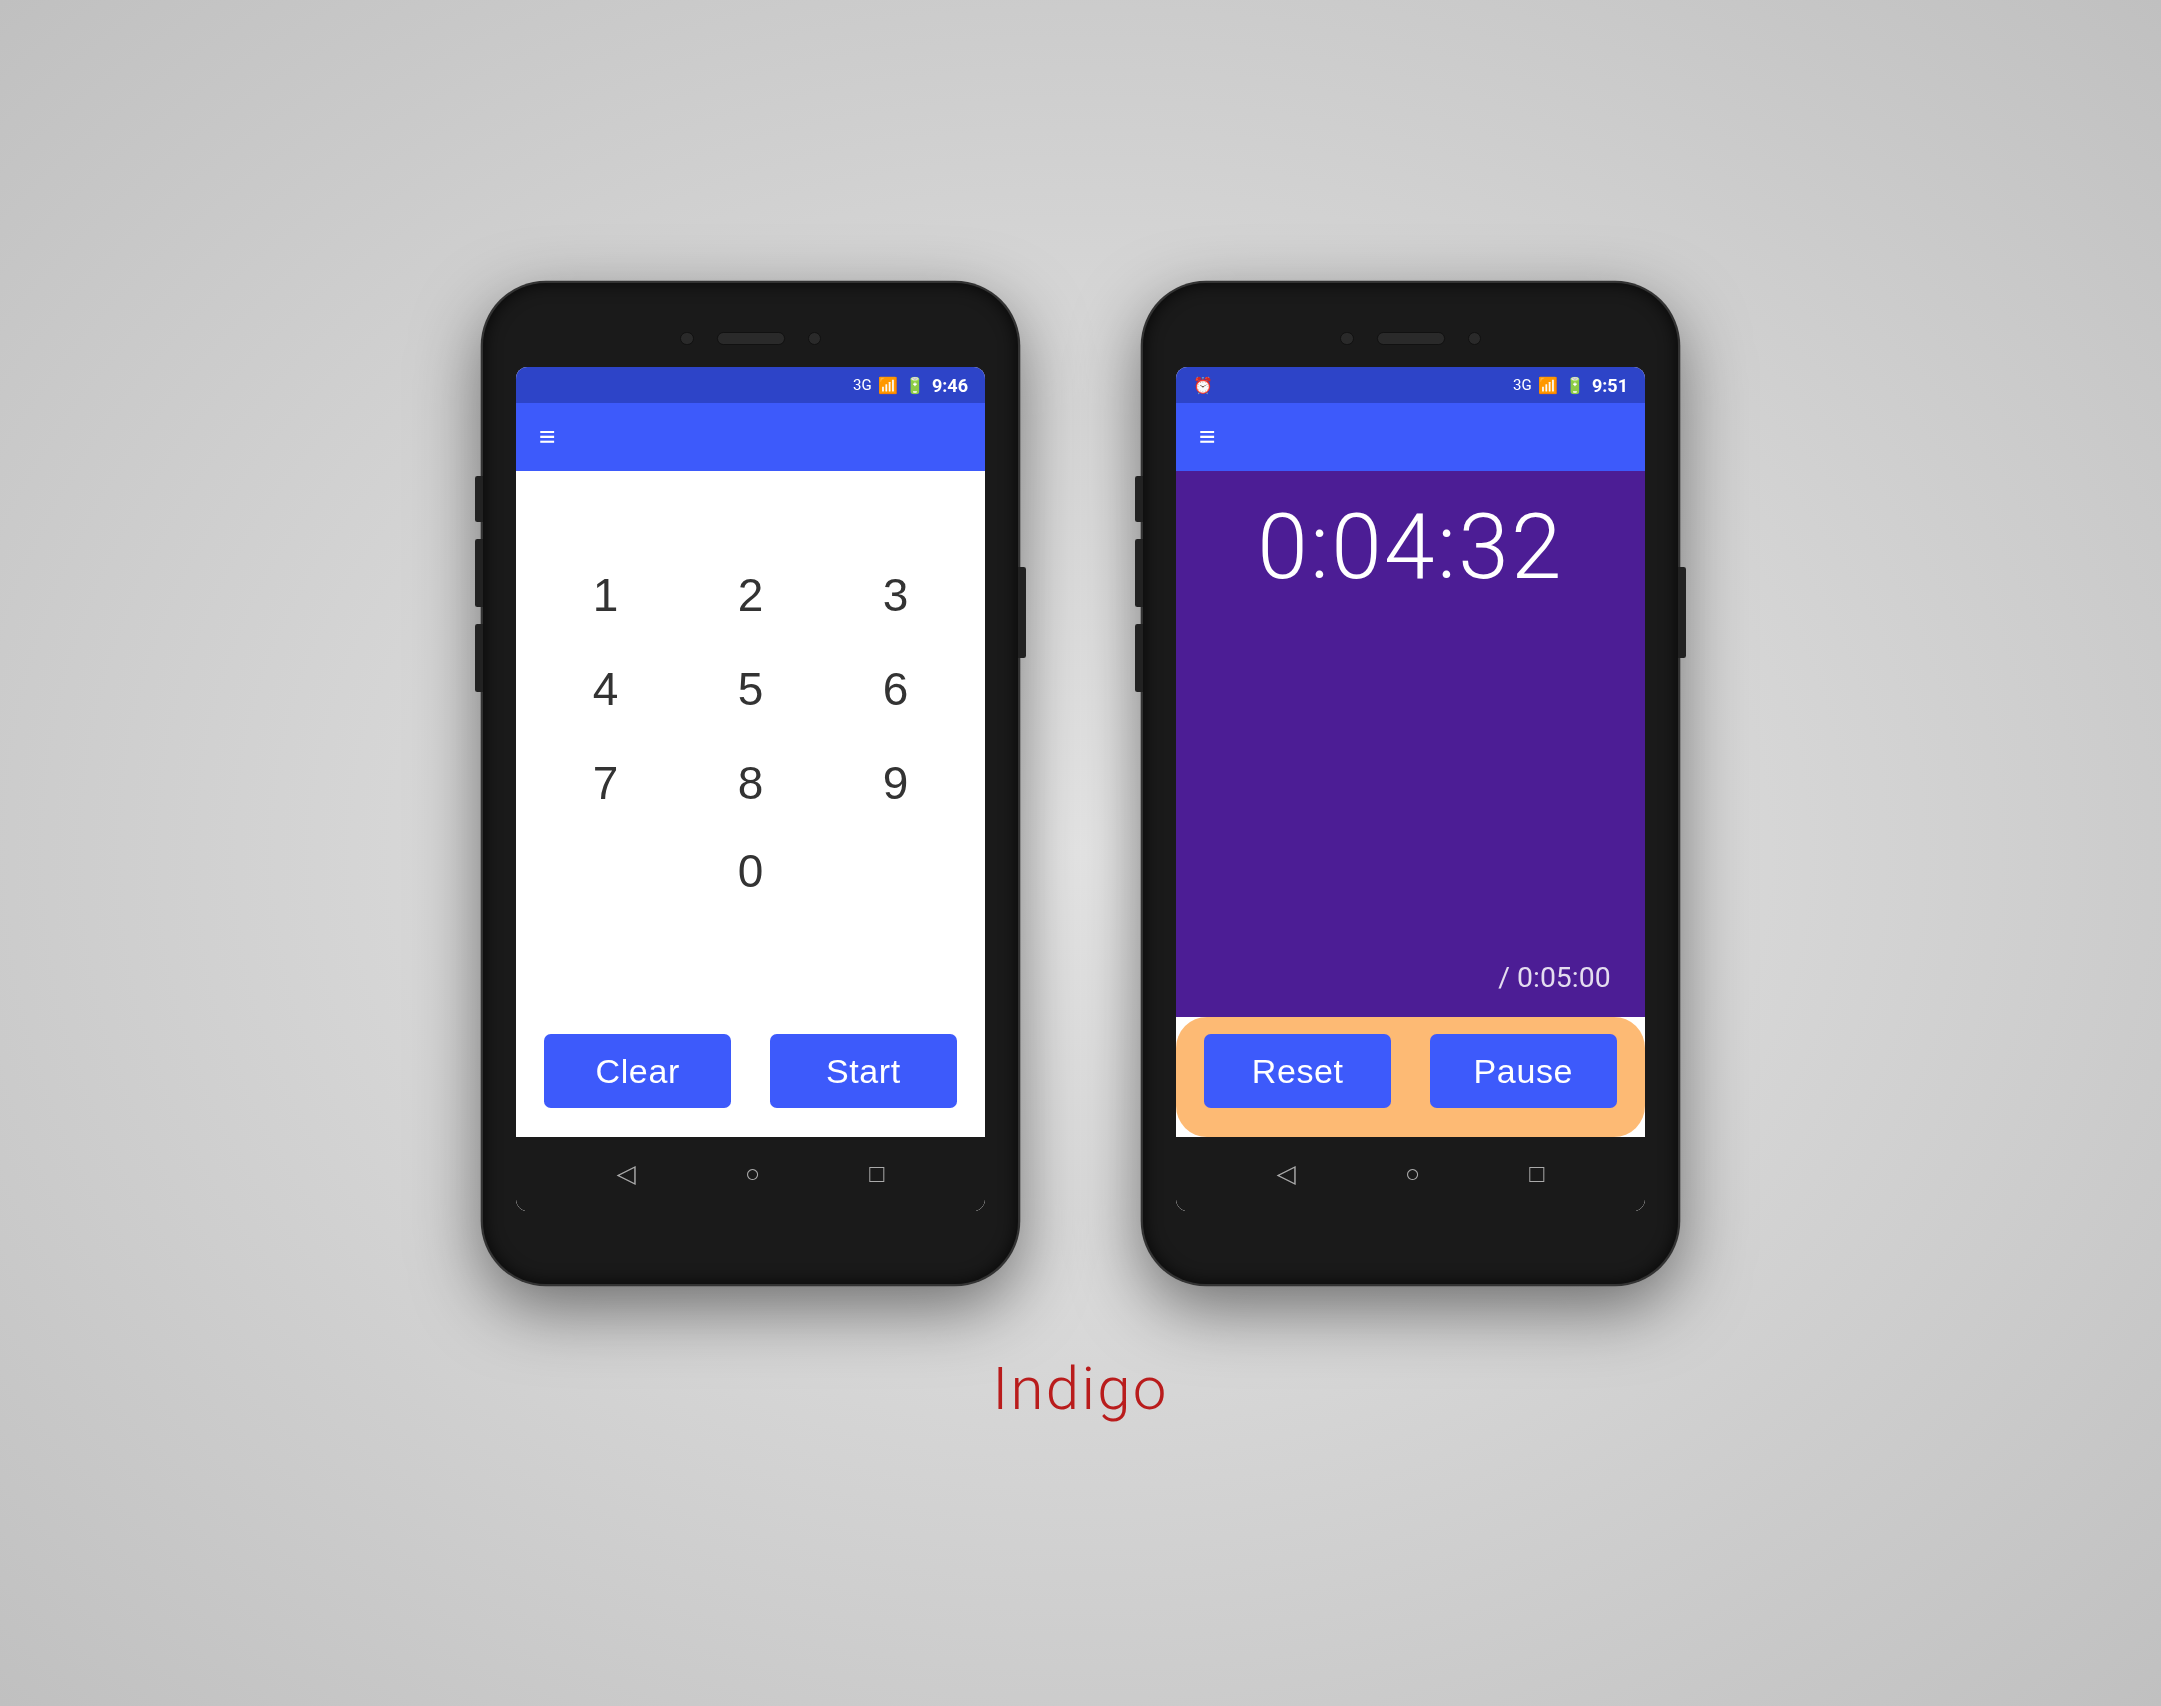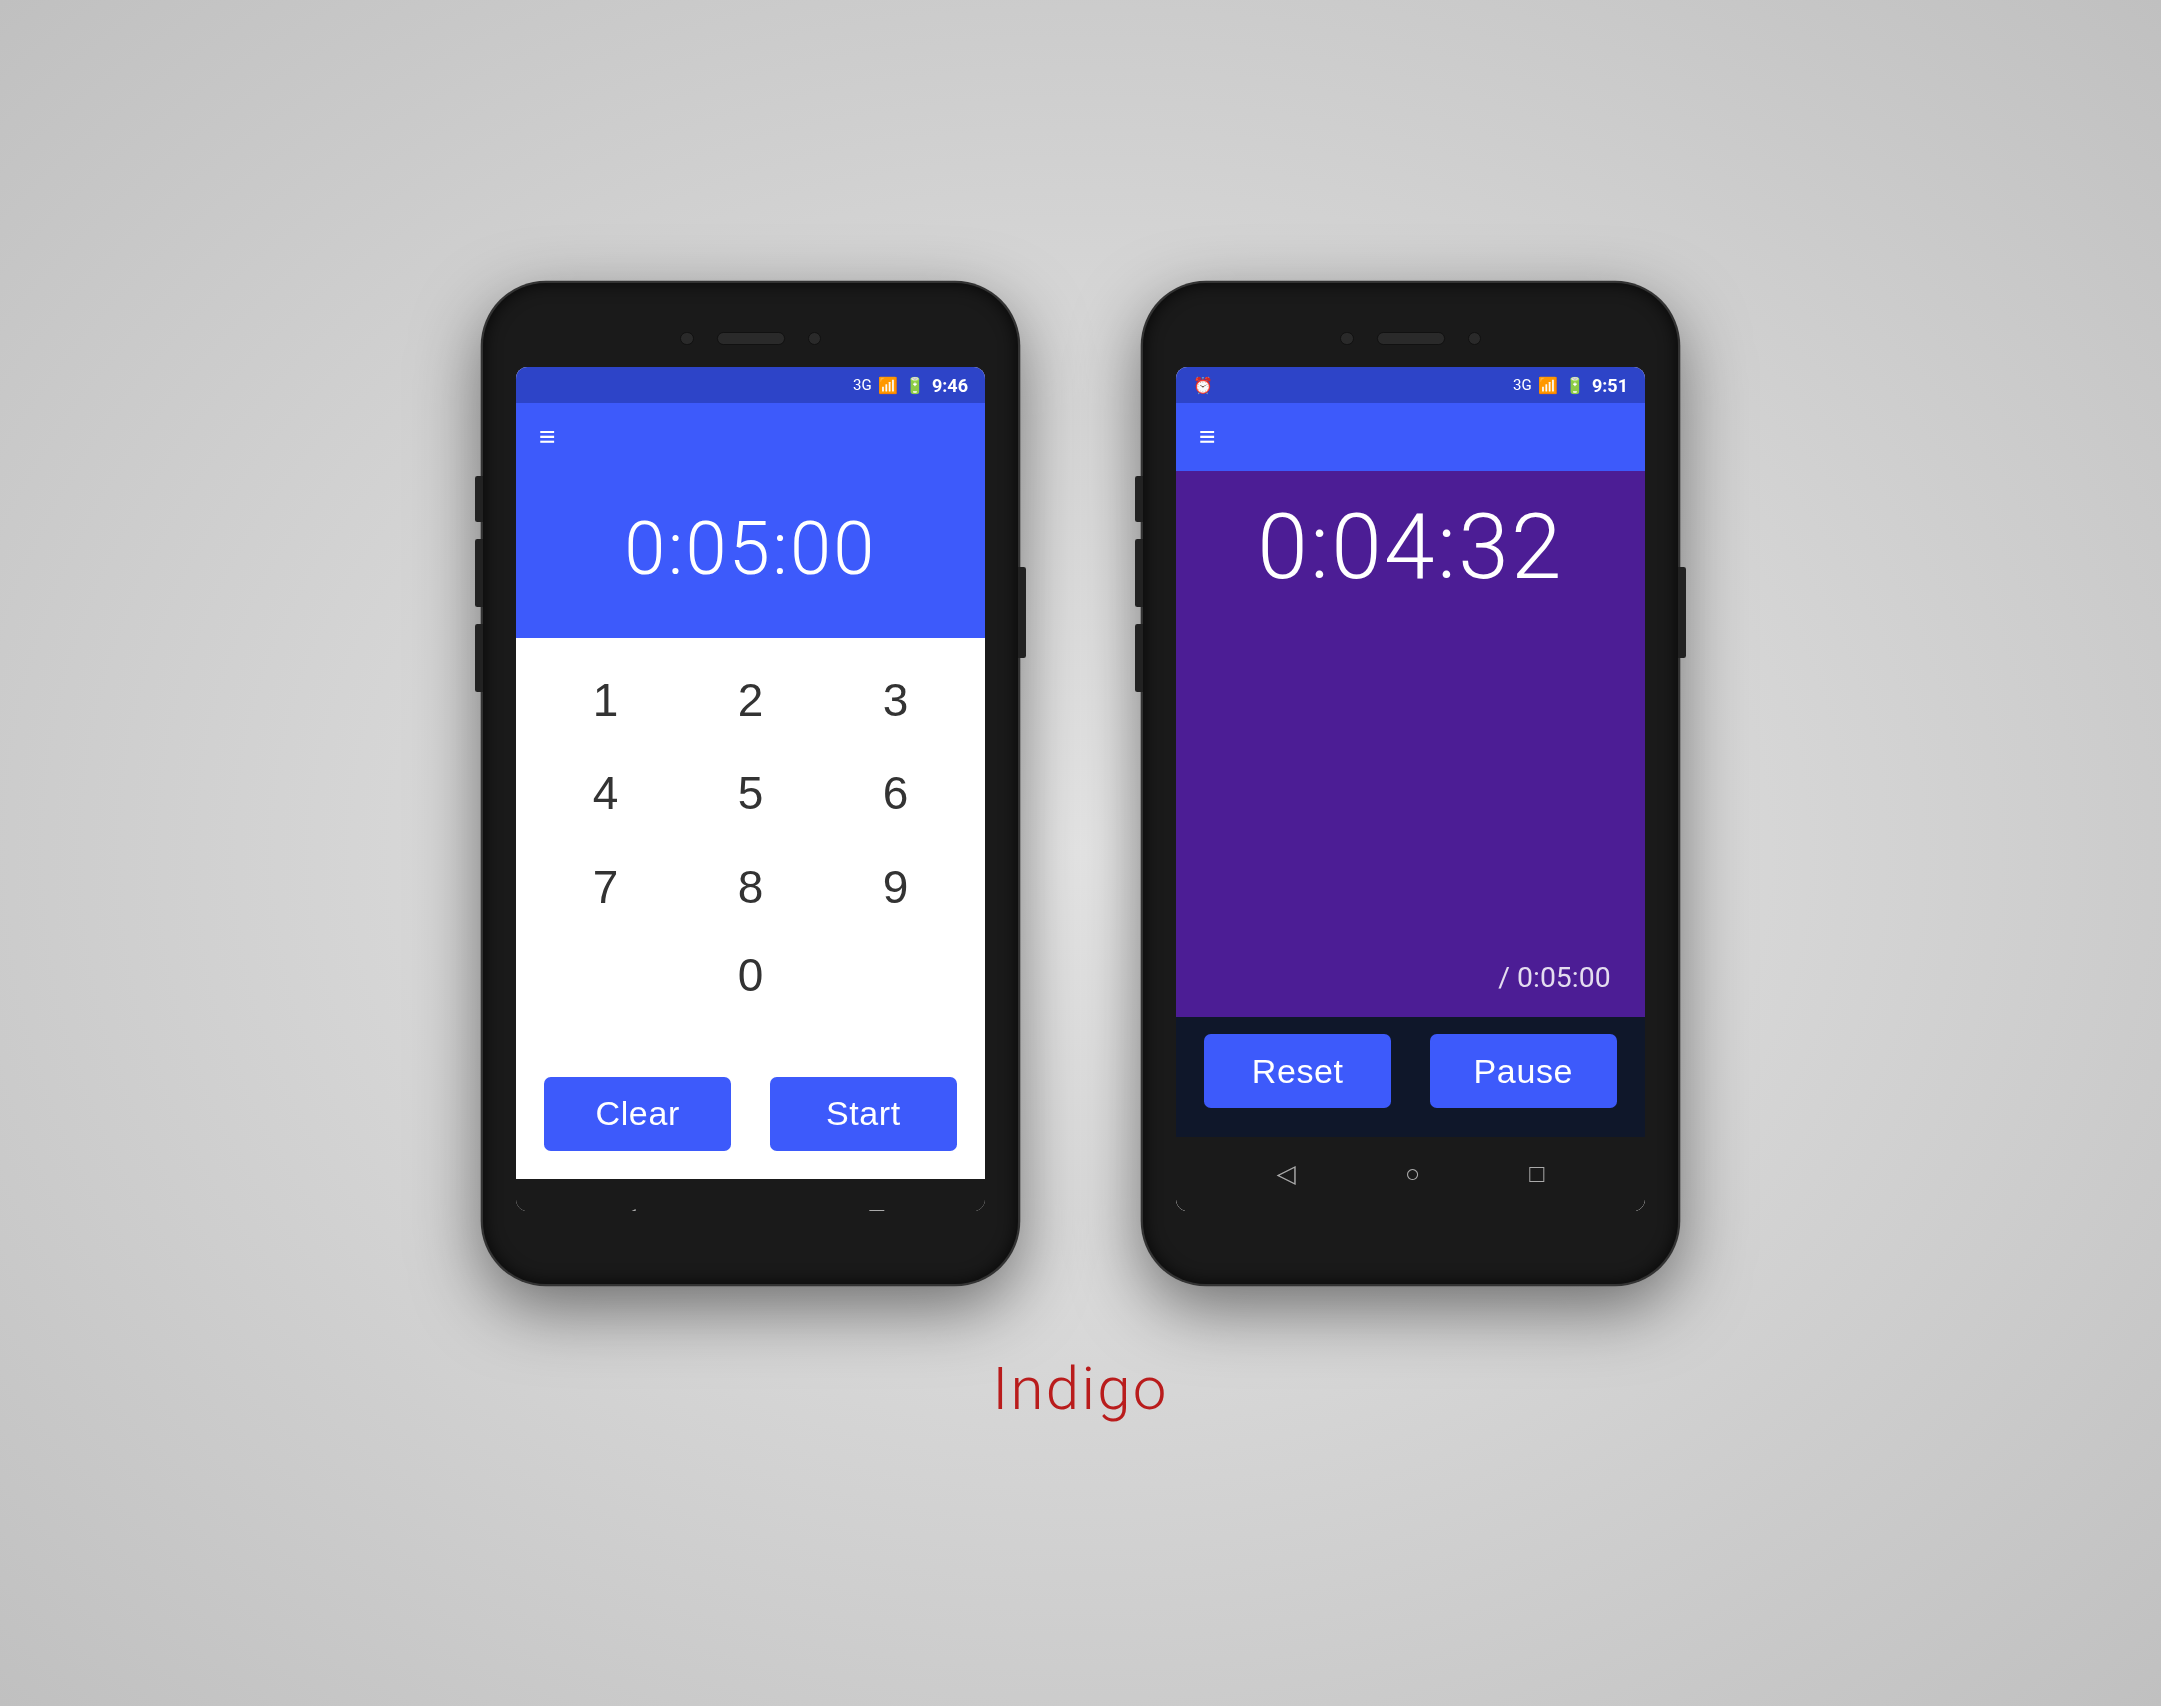--- a/index.html
+++ b/index.html
@@ -345,23 +345,20 @@
           <span class="status-icon" style="font-size:16px;">📶</span>
           <span class="status-icon" style="font-size:16px;">🔋</span>
           <span class="status-time">9:46</span>
         </div>
       </div>
 
       <div class="app-bar">
         <span class="hamburger-icon">≡</span>
       </div>
 
-      <div class="timer-display">
-        <span class="timer-value">0:05:00</span>
-      </div>
 
       <div class="numpad-area">
         <div class="numpad-grid">
           <button class="num-btn">1</button>
           <button class="num-btn">2</button>
           <button class="num-btn">3</button>
           <button class="num-btn">4</button>
           <button class="num-btn">5</button>
           <button class="num-btn">6</button>
           <button class="num-btn">7</button>
@@ -420,21 +417,21 @@
         <span class="hamburger-icon">≡</span>
       </div>
 
       <div class="countdown-display">
         <span class="countdown-value">0:04:32</span>
         <div style="width:100%; text-align:right; padding-right:11.4px; margin-top:23px;">
           <span style="color:rgba(255,255,255,0.85); font-size:28.4px; font-weight:400;">/ 0:05:00</span>
         </div>
       </div>
 
-      <div class="bottom-buttons" style="background:#0f172a; padding: 17px 28.4px 28.4px;">
+      <div class="bottom-buttons" style="background:#fdba74; padding: 17px 28.4px 28.4px; border-radius: 31px;">
         <button class="action-btn">Reset</button>
         <button class="action-btn">Pause</button>
       </div>
 
       <div class="nav-bar">
         <button class="nav-btn nav-triangle"></button>
         <button class="nav-btn nav-circle"></button>
         <button class="nav-btn nav-square"></button>
       </div>
 

